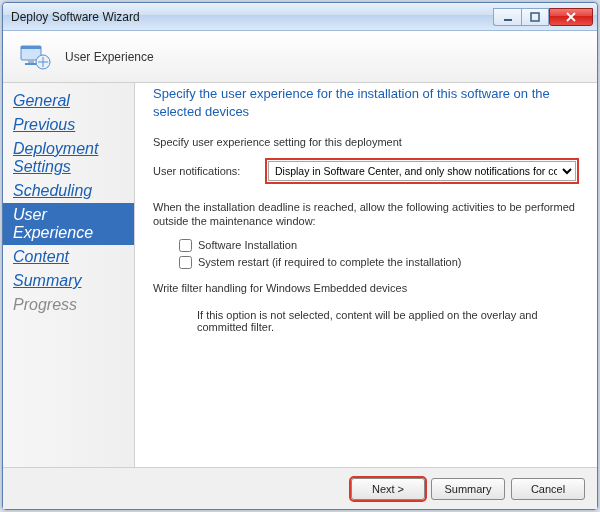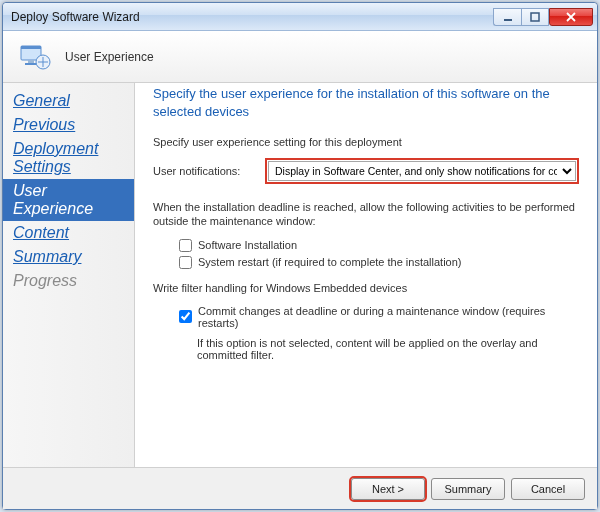--- a/index.html
+++ b/index.html
@@ -169,20 +169,21 @@
       </svg>
     </div>
     <div class="header-title">User Experience</div>
   </div>
 
   <div class="body">
     <div class="sidebar">
       <div class="nav-item completed">General</div>
       <div class="nav-item completed">Previous</div>
       <div class="nav-item completed">Deployment Settings</div>
+      <div class="nav-item completed">Scheduling</div>
       <div class="nav-item active">User Experience</div>
       <div class="nav-item completed">Content</div>
       <div class="nav-item completed">Summary</div>
       <div class="nav-item disabled">Progress</div>
     </div>
 
     <div class="content">
       <div class="page-heading">Specify the user experience for the installation of this software on the selected devices</div>
       <div class="instruction">Specify user experience setting for this deployment</div>
 
@@ -201,24 +202,20 @@
         <input type="checkbox" style="">
         <span>Software Installation</span>
       </label>
       <label class="checkbox-row">
         <input type="checkbox" style="">
         <span>System restart  (if required to complete the installation)</span>
       </label>
 
       <div class="paragraph" style="margin-top:10px;">Write filter handling for Windows Embedded devices</div>
 
-      <label class="checkbox-row">
-        <input type="checkbox" checked="" style="">
-        <span>Commit changes at deadline or during a maintenance window (requires restarts)</span>
-      </label>
 
       <div class="indent-note">If this option is not selected, content will be applied on the overlay and committed filter.</div>
     </div>
   </div>
 
   <div class="footer">
     <button class="btn highlight">Next &gt;</button>
     <button class="btn">Summary</button>
     <button class="btn">Cancel</button>
   </div>

